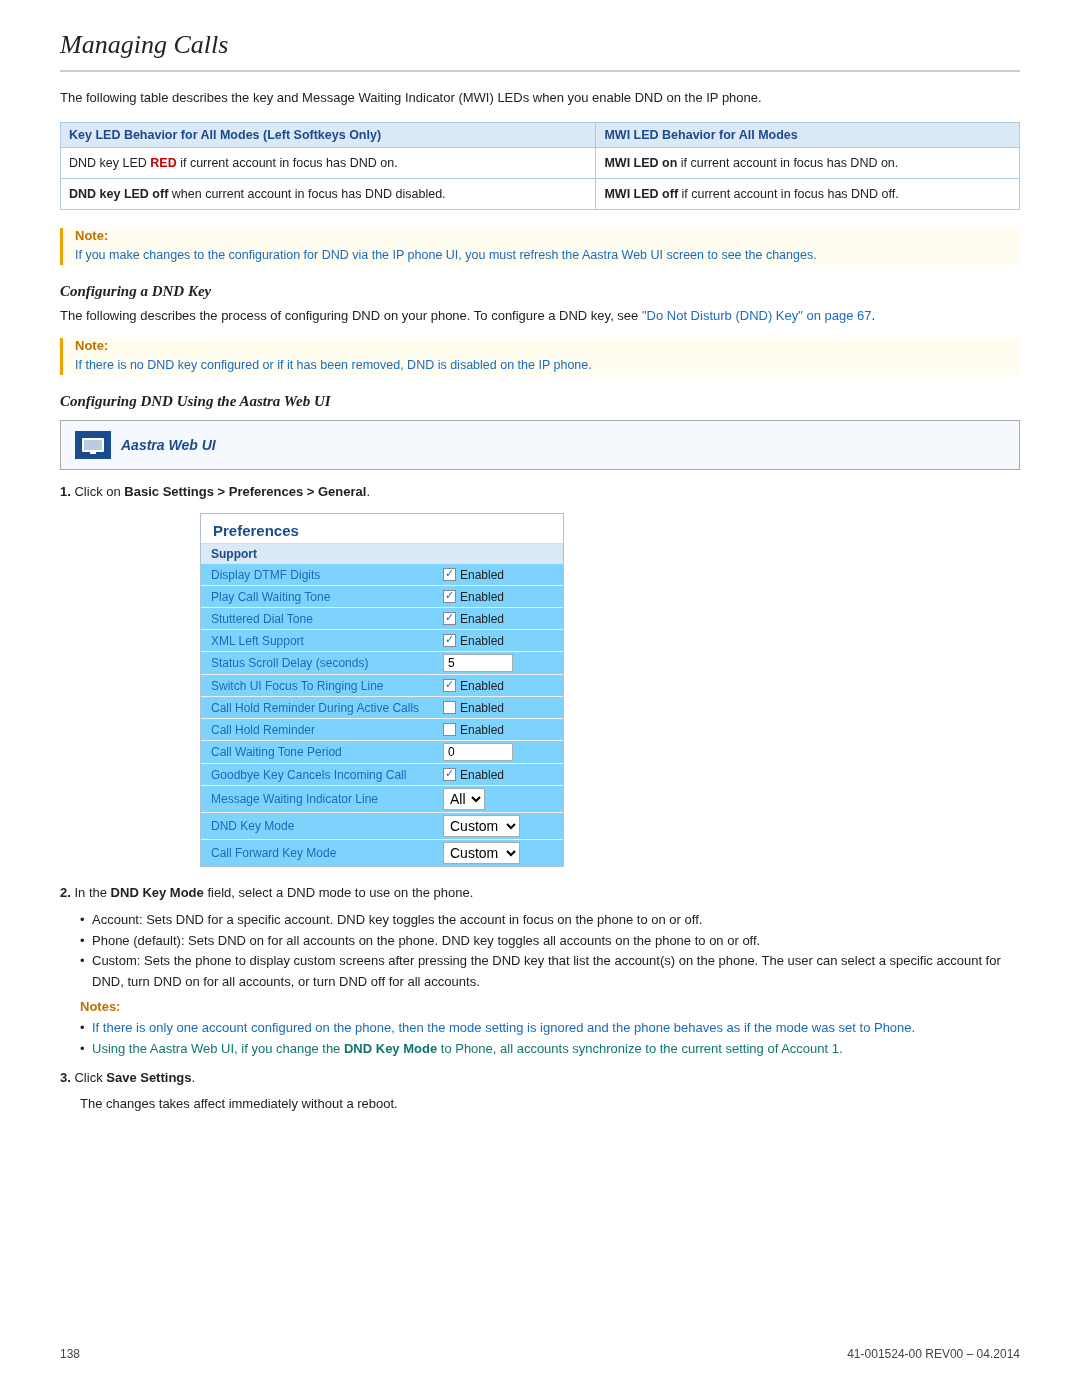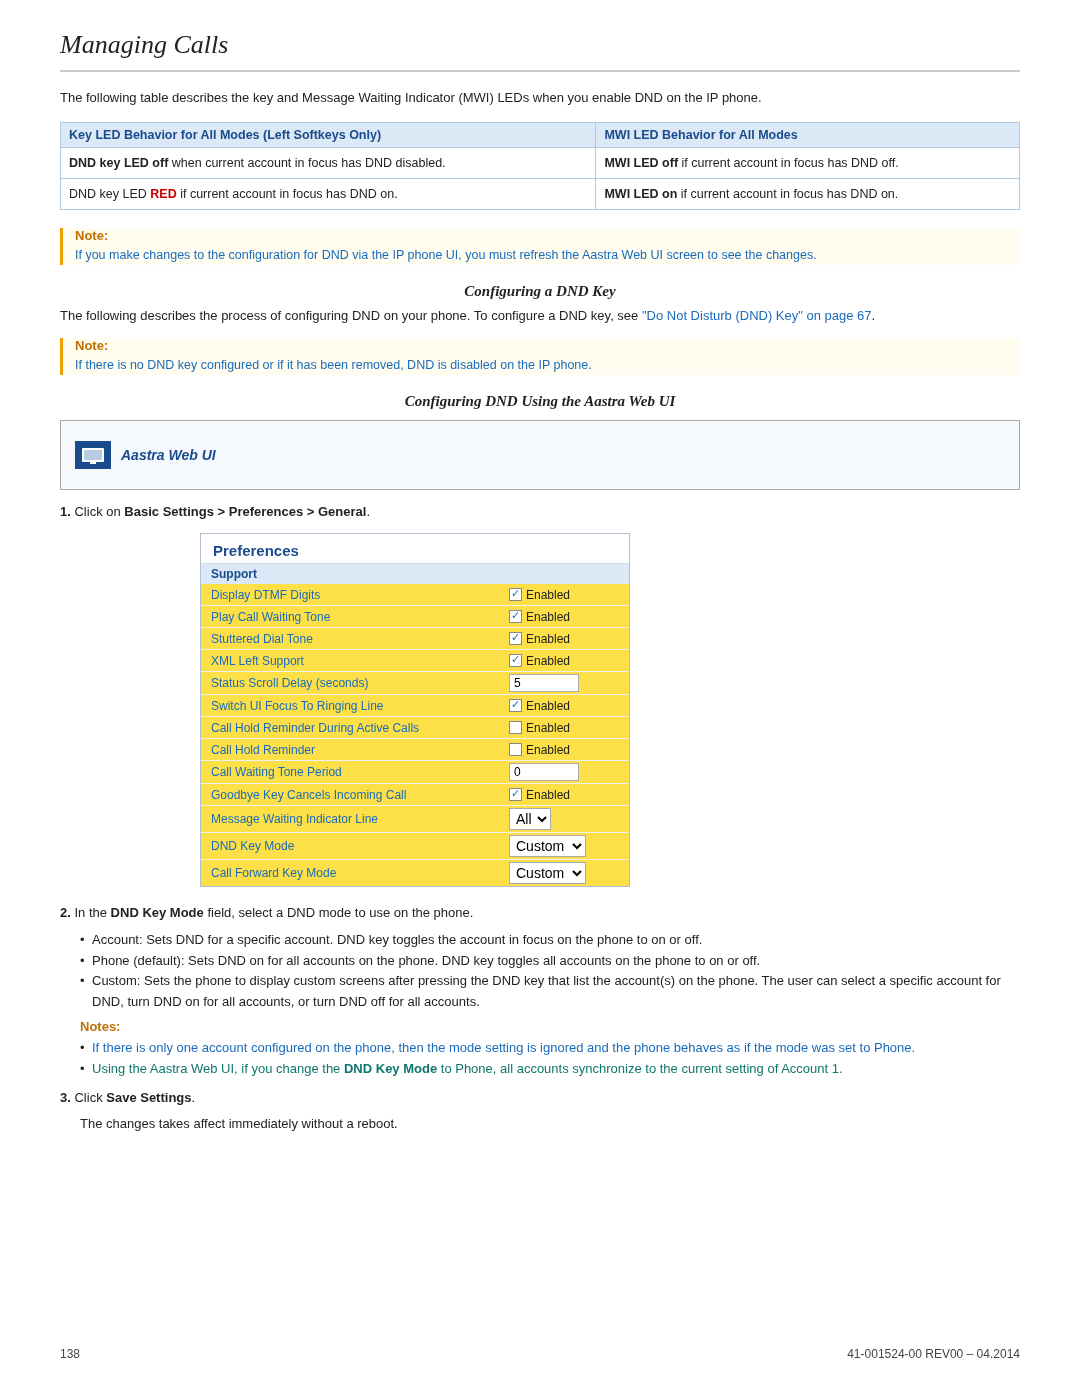--- a/index.html
+++ b/index.html
@@ -71,36 +71,35 @@
       margin-top: 2px;
     }
     
     .section-heading {
       font-family: Georgia, serif;
       font-style: italic;
       font-weight: bold;
       font-size: 15px;
       color: #222;
       margin: 18px 0 6px 0;
-      text-align: center;
     }
     .section-text {
       font-size: 13px;
       line-height: 1.6;
       margin-bottom: 6px;
     }
     .section-text a, .link-text {
       color: #1a6bbc;
       text-decoration: none;
     }
     
     .aastra-box {
       border: 1px solid #aaa;
       background: #f5f8fd;
-      padding: 20px 14px;
+      padding: 10px 14px;
       margin: 10px 0 12px 0;
       display: flex;
       align-items: center;
       gap: 10px;
     }
     .aastra-box .aastra-icon {
       width: 36px;
       height: 28px;
       background: #1a4b8c;
       display: flex;
@@ -118,22 +117,22 @@
     
     .step {
       font-size: 13px;
       line-height: 1.6;
       margin: 8px 0 8px 0;
     }
     .step strong { font-weight: bold; }
     
     .prefs-panel {
       border: 1px solid #b0c0d0;
-      background: #fde047;
-      width: 430px;
+      background: #7dd3fc;
+      width: 364px;
       margin: 10px 0 16px 140px;
       font-size: 12px;
     }
     .prefs-title {
       background: #fff;
       padding: 8px 12px 4px 12px;
       font-size: 15px;
       font-weight: bold;
       color: #1a4b8c;
       border-bottom: 1px solid #d0dce8;
@@ -257,32 +256,32 @@
 <table class="led-table">
   <thead>
     <tr>
       <th>Key LED Behavior for All Modes (Left Softkeys Only)</th>
       <th>MWI LED Behavior for All Modes</th>
     </tr>
   </thead>
   <tbody>
     <tr>
       <td>
+        <span>DND key LED </span><span class="red-text">RED</span><span> if current account in focus has DND on.</span>
+      </td>
+      <td>
+        <strong>MWI LED on</strong><span> if current account in focus has DND on.</span>
+      </td>
+    </tr>
+    <tr>
+      <td>
         <strong>DND key LED off</strong><span> when current account in focus has DND disabled.</span>
       </td>
       <td>
         <strong>MWI LED off</strong><span> if current account in focus has DND off.</span>
-      </td>
-    </tr>
-    <tr>
-      <td>
-        <span>DND key LED </span><span class="red-text">RED</span><span> if current account in focus has DND on.</span>
-      </td>
-      <td>
-        <strong>MWI LED on</strong><span> if current account in focus has DND on.</span>
       </td>
     </tr>
   </tbody>
 </table>
 
 <div class="note-box">
   <span class="note-label">Note:</span>
   <p>If you make changes to the configuration for DND via the IP phone UI, you must refresh the Aastra Web UI screen to see the changes.</p>
 </div>
 

